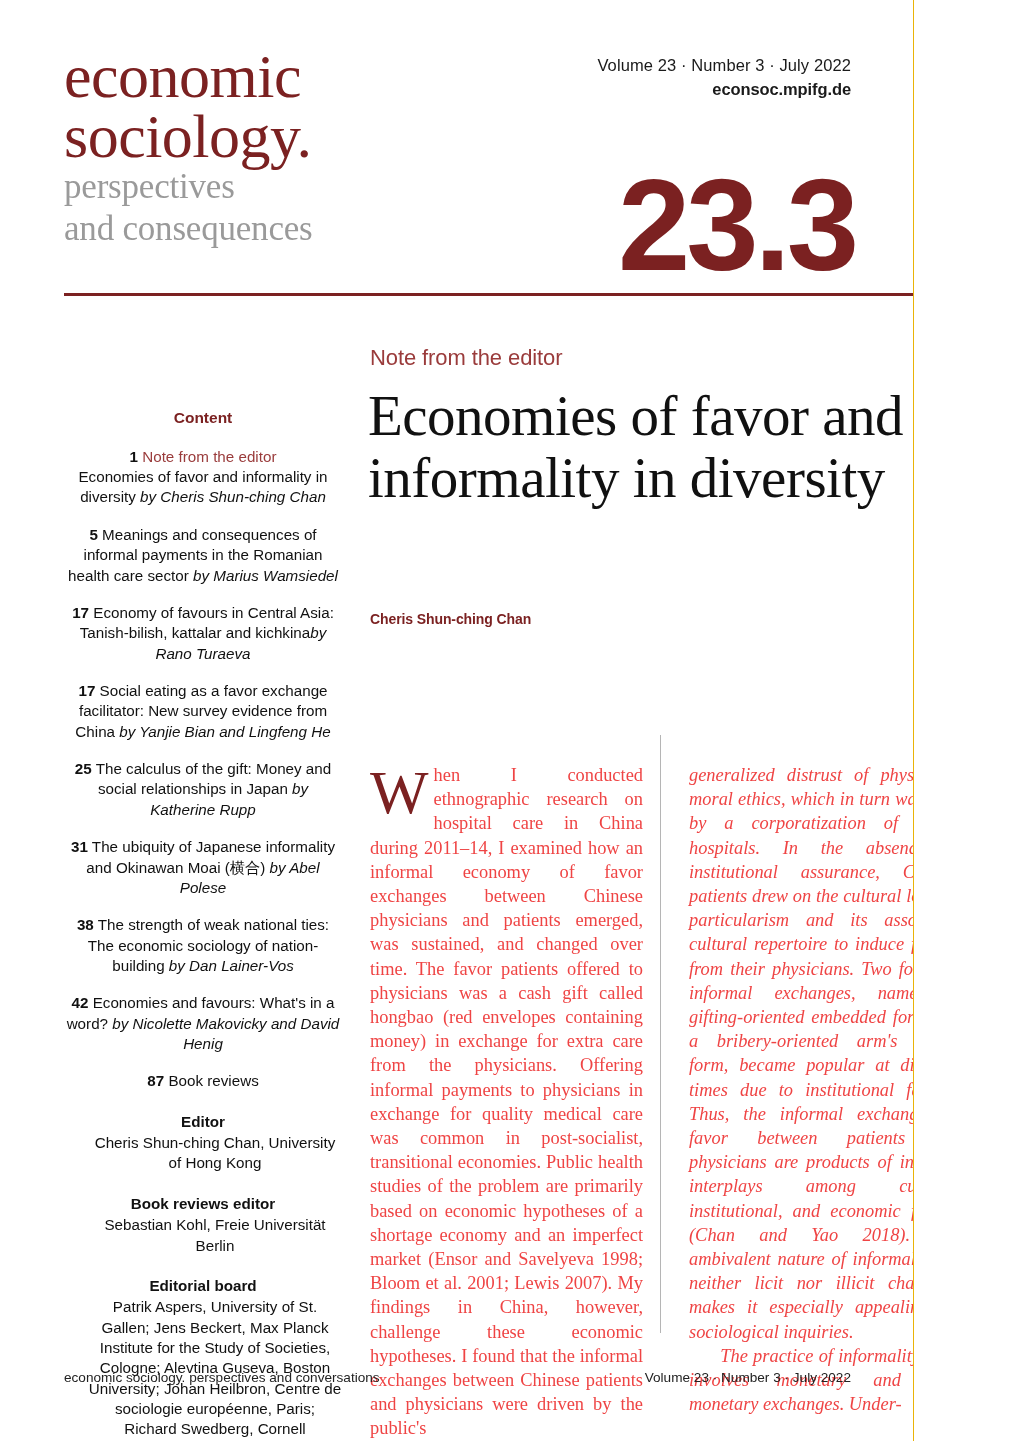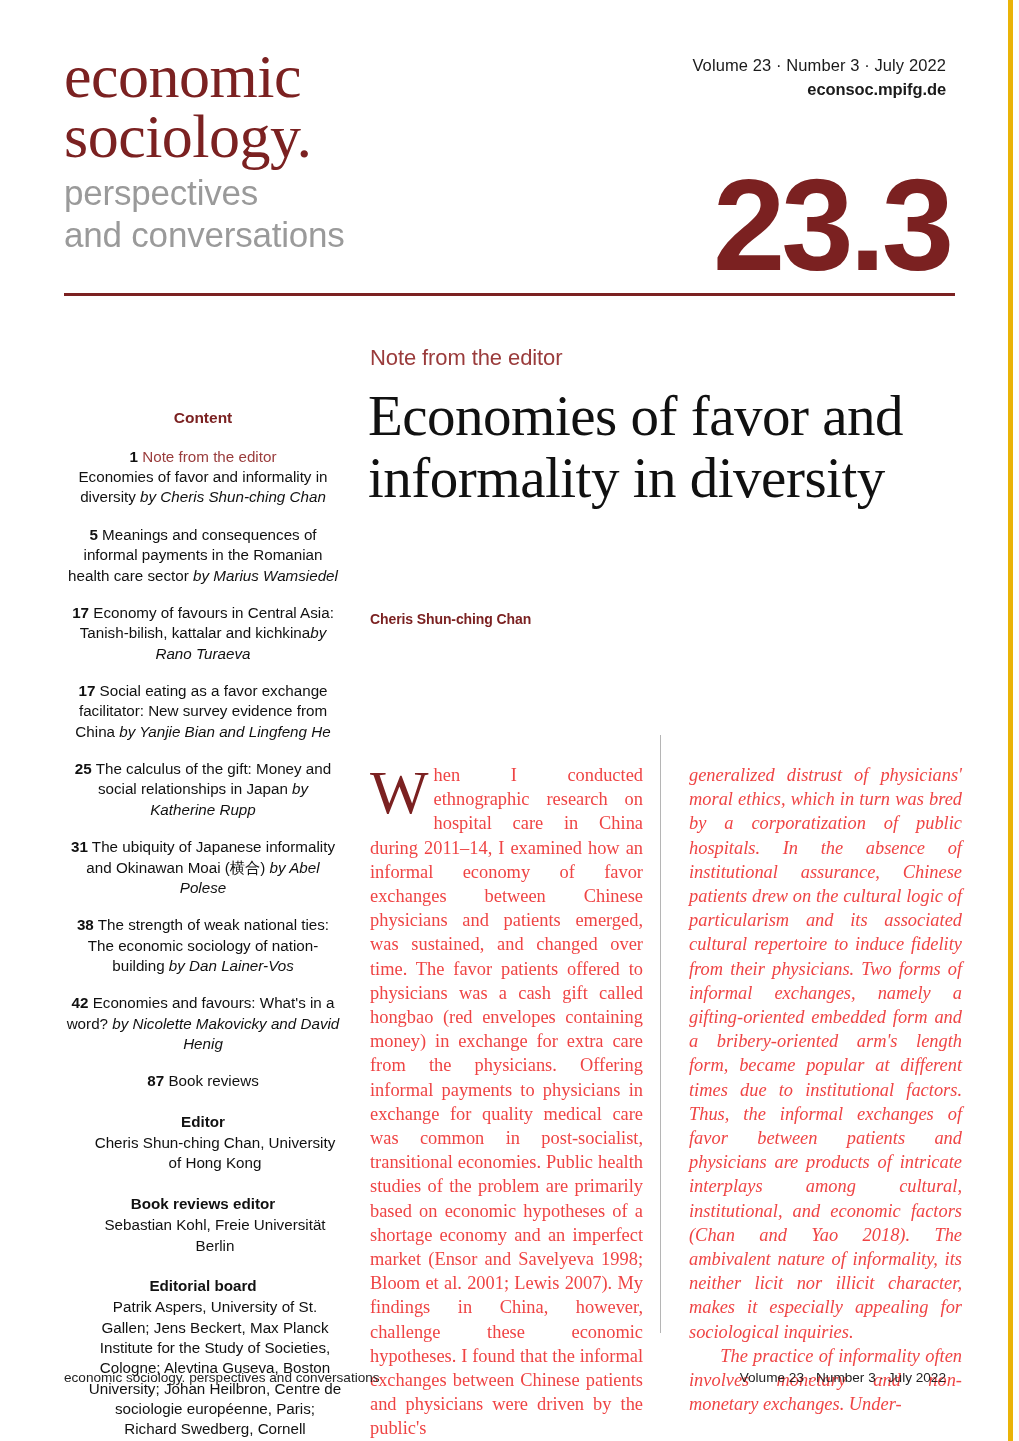--- a/index.html
+++ b/index.html
@@ -2,50 +2,49 @@
 <html><head>
 <meta charset="utf-8">
 <style>
   html, body {
     margin: 0;
     padding: 0;
     background: #ffffff;
   }
   .page {
     position: relative;
-    width: 1013px;
+    width: 914px;
     height: 1441px;
     background: #ffffff;
     box-sizing: border-box;
     overflow: hidden;
     font-family: "Liberation Sans", sans-serif;
-    border-right: 5px solid #eab308;
+    border-right: 1px solid #eab308;
   }
 
   
   .masthead {
     position: absolute;
     left: 64px;
     top: 46px;
     width: 500px;
   }
   .mast-line {
     font-family: "Liberation Serif", serif;
     font-size: 62px;
     line-height: 0.97;
     color: #7B2121;
     letter-spacing: -0.5px;
     white-space: nowrap;
   }
   .mast-sub {
-    font-family: Liberation Sans, sans-serif;
+    font-family: Liberation Serif, serif;
     font-size: 35px;
     line-height: 1.18;
     color: #9a9a9a;
-    margin-top: 6px;
     letter-spacing: -0.2px;
   }
 
   .volume-line {
     position: absolute;
     right: 62px;
     top: 56px;
     font-size: 16.5px;
     color: #1a1a1a;
     text-align: right;
@@ -211,21 +210,21 @@
 </head>
 <body>
 
 <div class="page">
 
   <div class="masthead">
     <div class="mast-line">economic</div>
     <div class="mast-line">sociology.</div>
     <div class="mast-sub">
       <div>perspectives</div>
-      <div>and conversations</div>
+      <div>and consequences</div>
     </div>
   </div>
 
   <div class="volume-line">Volume 23 · Number 3 · July 2022</div>
   <div class="site-line">econsoc.mpifg.de</div>
   <div class="big-number">23.3</div>
 
   <div class="rule-top"></div>
 
   <div class="sidebar">

